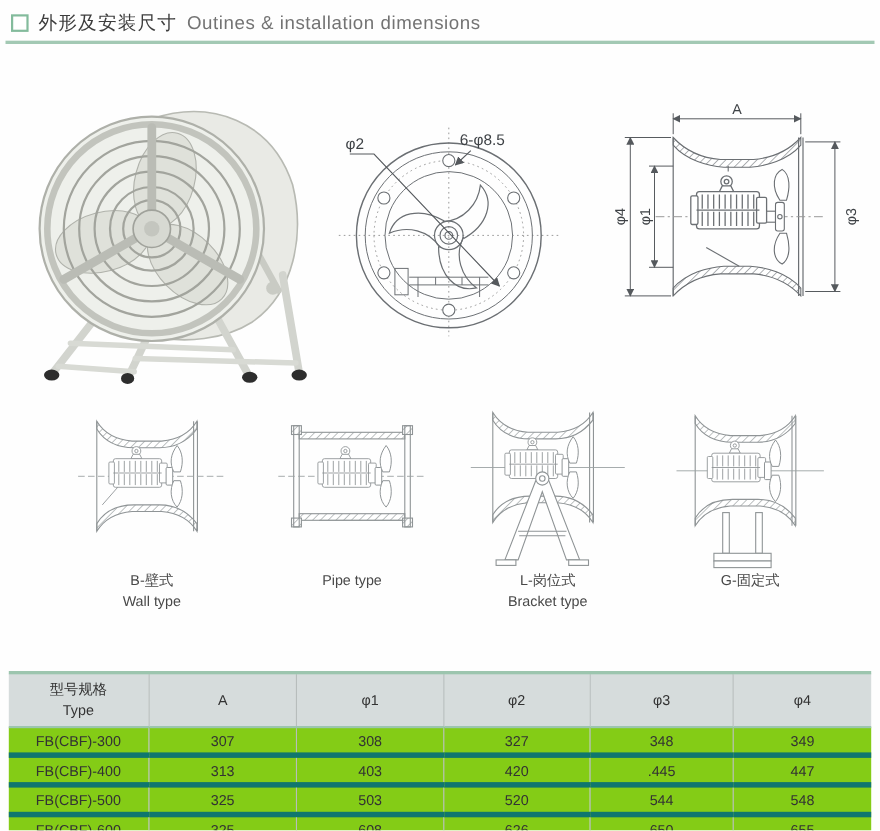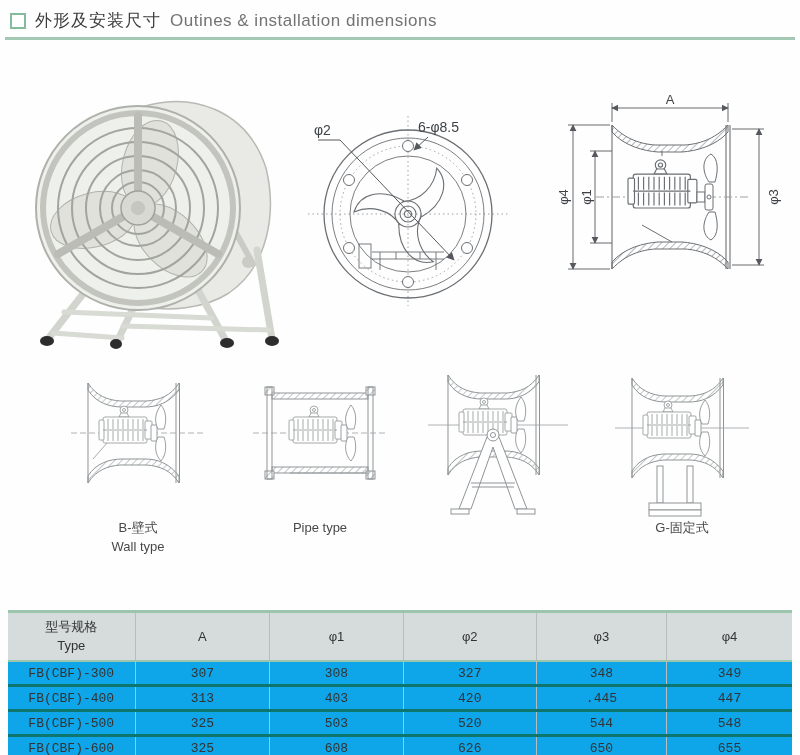--- a/index.html
+++ b/index.html
@@ -22,22 +22,22 @@
   .ilbl{position:absolute;top:156px;left:0;width:160px;text-align:center;
         font-size:13px;color:#484848;line-height:1.45;}
   svg text{font-family:"Liberation Sans",sans-serif;fill:#3e4246;}
 
   
   .dims{position:absolute;left:8px;top:610px;width:784px;border-collapse:collapse;
         border-top:3px solid #9cc5ae;border-bottom:3px solid #9cc5ae;font-size:13px;}
   .dims th{background:#d6dcdc;height:45px;font-weight:normal;color:#333;
            border-bottom:2px solid #9cc5ae;}
   .dims th+th,.dims td+td{border-left:1px solid #b7bdbc;}
-  .dims td{height:20px;text-align:center;color:#333;background:#0ea5e9;font-family:Liberation Mono, monospace;}
-  .dims tbody tr+tr td{border-top:3px solid #0f766e;}
+  .dims td{height:20px;text-align:center;color:#333;background:#84cc16;}
+  .dims tbody tr+tr td{border-top:5px solid #0f766e;}
   .th-stack span{display:block;line-height:1.45;}
 </style>
 </head>
 <body>
 
 <div class="page">
 
   <div class="hdr">
     <span class="hdr-sq"></span>
     <span class="hdr-cn">外形及安装尺寸</span>
@@ -343,20 +343,24 @@
       </g>
       <g fill="#fff" stroke="#8f9496" stroke-width="1">
         <path d="M64,74 L36,146 L48,146 L70,84 L92,146 L104,146 L76,74 Z"></path>
         <circle cx="70" cy="72" r="6"></circle>
           <circle cx="70" cy="72" r="2.5"></circle>
         <rect x="28" y="146" width="18" height="5"></rect>
           <rect x="94" y="146" width="18" height="5"></rect>
         <path d="M48,120 H92 M49,124 H91" fill="none"></path>
       </g>
     </svg>
+    <div class="ilbl">
+      <div>L-岗位式</div>
+      <div>Bracket type</div>
+    </div>
   </div>
 
   <div class="inst" style="left:602px">
     <svg width="150" height="165" viewBox="0 0 150 165">
       <defs>
           <pattern id="htG" width="5" height="5" patternUnits="userSpaceOnUse" patternTransform="rotate(45)">
         <rect width="5" height="5" fill="#fff"></rect>
             <line x1="0" y1="0" x2="0" y2="5" stroke="#9ba0a2" stroke-width="1.2"></line>
           </pattern>
         </defs>

